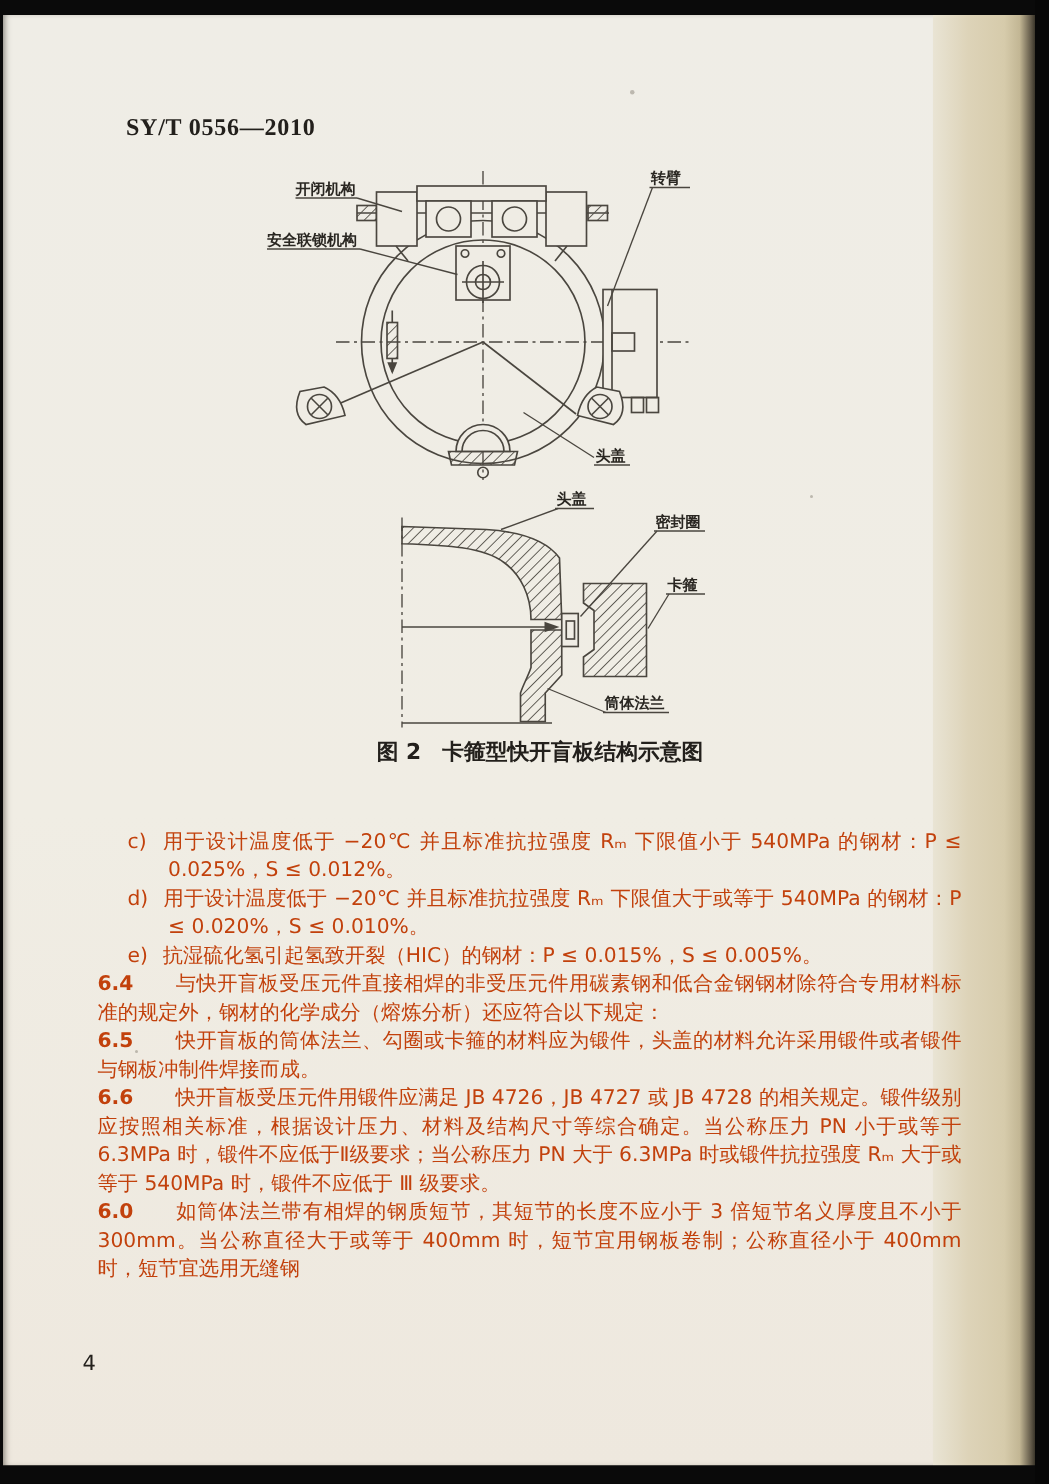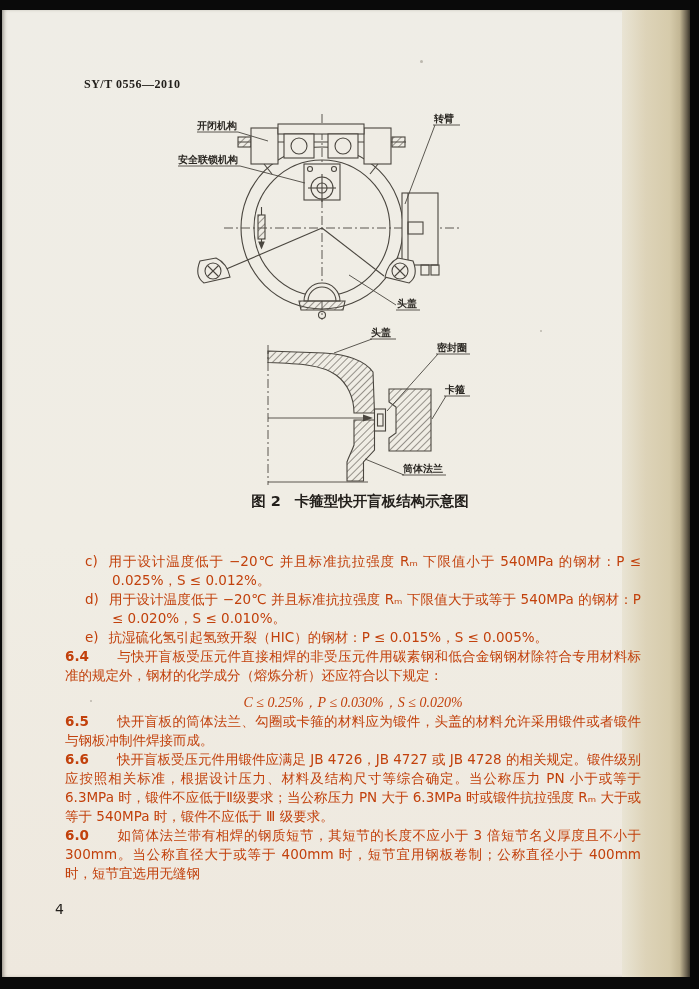--- a/index.html
+++ b/index.html
@@ -17,21 +17,21 @@
   .page-edge{
     position:absolute;left:622px;top:10px;width:68px;height:967px;
     background:linear-gradient(90deg,#e9e4d4 0%,#ddd3b8 35%,#d6cbab 70%,#c2b694 85%,#6b6250 95%,#3a352a 100%);
   }
   .strip-top{position:absolute;left:0;top:0;width:699px;height:10px;background:#0a0a0a;}
   .strip-bottom{position:absolute;left:0;top:977px;width:699px;height:12px;background:#0a0a0a;}
   .strip-right{position:absolute;left:690px;top:0;width:9px;height:989px;background:#070707;}
 
   .doc-code{
     position:absolute;left:84px;top:77px;
-    font-size:12px;font-weight:bold;letter-spacing:.5px;color:#23201c;
+    font-size:16px;font-weight:bold;letter-spacing:.5px;color:#23201c;
   }
   .fig-caption{
     position:absolute;left:230px;top:492px;width:260px;
     font-family:"DejaVu Sans","Liberation Sans",sans-serif;
     font-size:14.5px;font-weight:bold;color:#23201c;white-space:nowrap;text-align:center;
   }
   .fig-caption .cap-num{margin-right:14px;}
 
   .body-text{
     position:absolute;left:65px;top:552px;width:576px;
@@ -208,21 +208,20 @@
     <span class="cap-num">图 2</span><span>卡箍型快开盲板结构示意图</span>
   </div>
 
   <div class="body-text">
     <p class="list-item"><span class="marker">c)</span><span>用于设计温度低于 −20℃ 并且标准抗拉强度 Rₘ 下限值小于 540MPa 的钢材：P ≤ 0.025%，S ≤ 0.012%。</span></p>
     <p class="list-item"><span class="marker">d)</span><span>用于设计温度低于 −20℃ 并且标准抗拉强度 Rₘ 下限值大于或等于 540MPa 的钢材：P ≤ 0.020%，S ≤ 0.010%。</span></p>
     <p class="list-item"><span class="marker">e)</span><span>抗湿硫化氢引起氢致开裂（HIC）的钢材：P ≤ 0.015%，S ≤ 0.005%。</span></p>
 
     <p class="clause"><span class="num">6.4</span><span>与快开盲板受压元件直接相焊的非受压元件用碳素钢和低合金钢钢材除符合专用材料标准的规定外，钢材的化学成分（熔炼分析）还应符合以下规定：</span></p>
 
-    <p class="formula f1">C ≤ 0.25%，P ≤ 0.030%，S ≤ 0.020%</p>
 
     <p class="clause"><span class="num">6.5</span><span>快开盲板的筒体法兰、勾圈或卡箍的材料应为锻件，头盖的材料允许采用锻件或者锻件与钢板冲制件焊接而成。</span></p>
     <p class="clause"><span class="num">6.6</span><span>快开盲板受压元件用锻件应满足 JB 4726，JB 4727 或 JB 4728 的相关规定。锻件级别应按照相关标准，根据设计压力、材料及结构尺寸等综合确定。当公称压力 PN 小于或等于 6.3MPa 时，锻件不应低于Ⅱ级要求；当公称压力 PN 大于 6.3MPa 时或锻件抗拉强度 Rₘ 大于或等于 540MPa 时，锻件不应低于 Ⅲ 级要求。</span></p>
     <p class="clause"><span class="num">6.0</span><span>如筒体法兰带有相焊的钢质短节，其短节的长度不应小于 3 倍短节名义厚度且不小于 300mm。当公称直径大于或等于 400mm 时，短节宜用钢板卷制；公称直径小于 400mm 时，短节宜选用无缝钢</span></p>
   </div>
 
   <div class="page-number">4</div>
 
   <div class="speck" style="left:420px;top:60px;width:3px;height:3px;"></div>
   <div class="speck" style="left:540px;top:330px;width:2px;height:2px;"></div>

